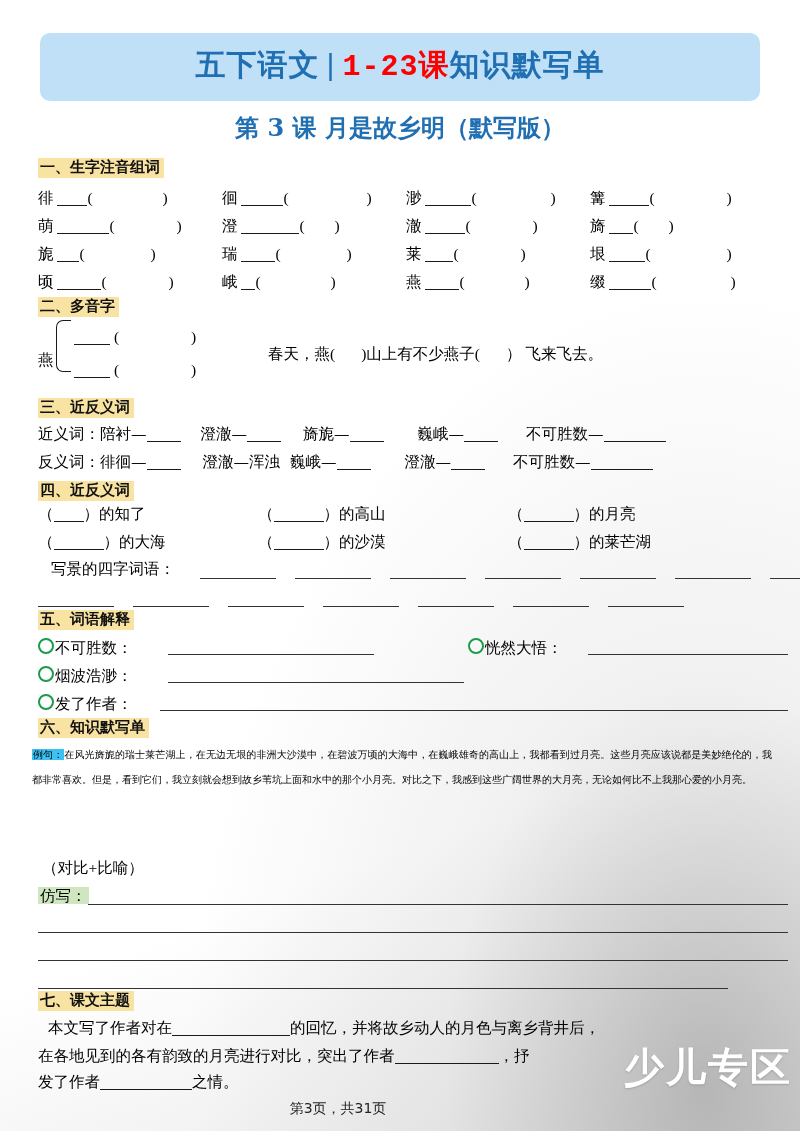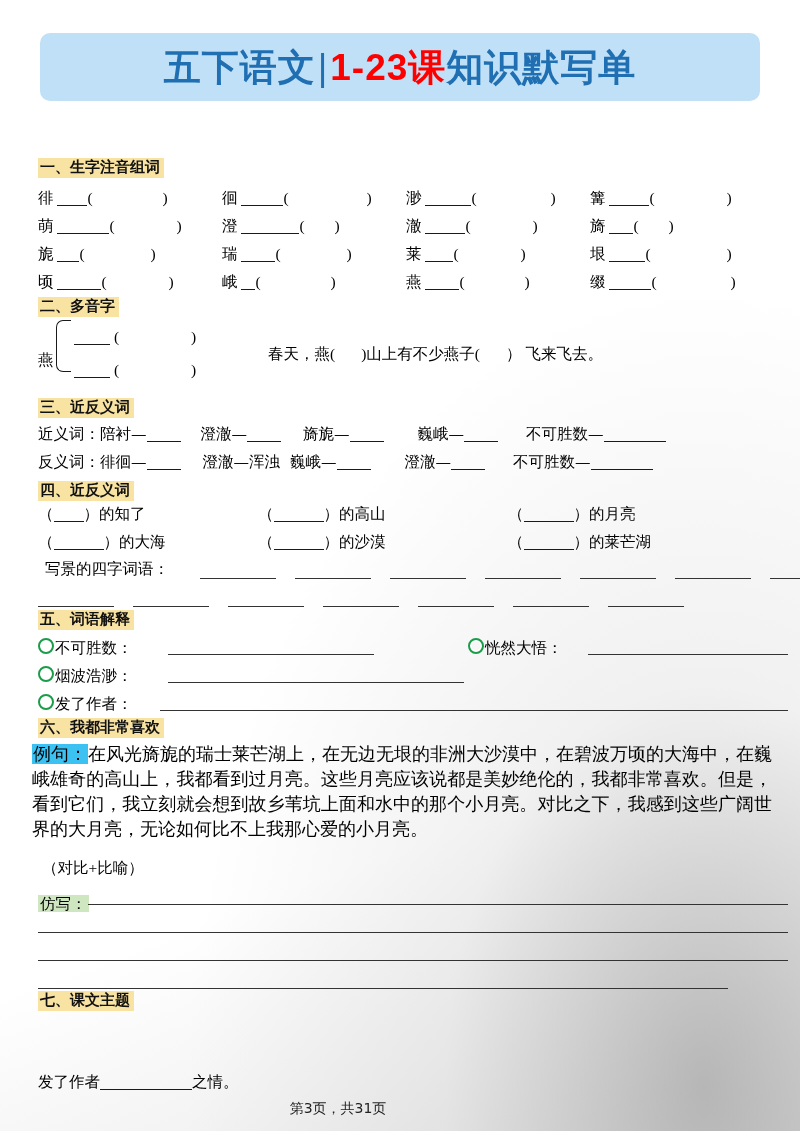--- a/index.html
+++ b/index.html
@@ -21,22 +21,22 @@
       linear-gradient(160deg,#ffffff 0%,#ffffff 70%,#f2f2f2 86%,#e4e4e4 100%);
   }
 
   
   .banner{
     position:absolute;left:40px;top:33px;width:720px;height:68px;
     background:#bfe0f7;border-radius:10px;
     display:flex;align-items:center;justify-content:center;
   }
   .banner-text{
-    font-family:Liberation Sans, sans-serif;
-    font-weight:bold;font-size:37px;letter-spacing:1px;
+    font-family:Liberation Mono, monospace;
+    font-weight:bold;font-size:30px;letter-spacing:1px;
     white-space:nowrap;line-height:1;text-align:right;
   }
   .t-blue{color:#1f6fb2;}
   .t-red{color:#ff0000;}
   .t-bar{color:#1f6fb2;font-weight:normal;padding:0 2px;}
 
   .subtitle{
     position:absolute;left:0;top:112px;width:800px;text-align:center;
     font-family:"DejaVu Serif","Liberation Serif",serif;
     font-weight:bold;font-size:24px;color:#1f6fb2;
@@ -66,21 +66,21 @@
   .hl-green{background:#cfe7c0;padding:0 2px;}
 
   
   .brace{
     position:absolute;width:14px;border:1.5px solid #1a1a1a;border-right:none;
     border-radius:7px 0 0 7px;
   }
 
   
   .para{
-    position:absolute;font-size:18px;line-height:25px;
+    position:absolute;font-size:10px;line-height:25px;
     font-family:Liberation Serif, serif;
     text-align:justify;
   }
 
   
   .wm{
     position:absolute;color:#ffffff;font-weight:bold;
     font-family:"DejaVu Sans","Liberation Sans",sans-serif;
     text-shadow:0 1px 2px rgba(120,120,120,0.45);
     pointer-events:none;user-select:none;
@@ -95,20 +95,21 @@
 </style>
 </head>
 <body>
 
 <div class="page">
 
   <div class="banner">
     <div class="banner-text"><span class="t-blue">五下语文</span><span class="t-bar">|</span><span class="t-red">1-23课</span><span class="t-blue">知识默写单</span></div>
   </div>
 
+  <div class="subtitle">第 3 课  月是故乡明（默写版）</div>
 
   <div class="sec-head" style="left:38px;top:158px;">一、生字注音组词</div>
   <div id="s1">
       <div class="cell" style="left: 38px; top: 190px;"><span>徘 </span><span class="u" style="width: 30px;"></span><span>(</span><span style="display: inline-block; width: 70px;"></span><span>)</span></div>
       <div class="cell" style="left: 222px; top: 190px;"><span>徊 </span><span class="u" style="width: 42px;"></span><span>(</span><span style="display: inline-block; width: 78px;"></span><span>)</span></div>
       <div class="cell" style="left: 406px; top: 190px;"><span>渺 </span><span class="u" style="width: 46px;"></span><span>(</span><span style="display: inline-block; width: 74px;"></span><span>)</span></div>
       <div class="cell" style="left: 590px; top: 190px;"><span>篝 </span><span class="u" style="width: 40px;"></span><span>(</span><span style="display: inline-block; width: 72px;"></span><span>)</span></div>
       <div class="cell" style="left: 38px; top: 218px;"><span>萌 </span><span class="u" style="width: 52px;"></span><span>(</span><span style="display: inline-block; width: 62px;"></span><span>)</span></div>
       <div class="cell" style="left: 222px; top: 218px;"><span>澄 </span><span class="u" style="width: 58px;"></span><span>(</span><span style="display: inline-block; width: 30px;"></span><span>)</span></div>
       <div class="cell" style="left: 406px; top: 218px;"><span>澈 </span><span class="u" style="width: 40px;"></span><span>(</span><span style="display: inline-block; width: 62px;"></span><span>)</span></div>
@@ -144,21 +145,21 @@
   <div class="sec-head" style="left:38px;top:481px;">四、近反义词</div>
   <div id="s4rows">
       <div class="cell" style="left: 38px; top: 506px;"><span>（</span><span class="u" style="width: 30px;"></span><span>）的知了</span></div>
       <div class="cell" style="left: 258px; top: 506px;"><span>（</span><span class="u" style="width: 50px;"></span><span>）的高山</span></div>
       <div class="cell" style="left: 508px; top: 506px;"><span>（</span><span class="u" style="width: 50px;"></span><span>）的月亮</span></div>
       <div class="cell" style="left: 38px; top: 534px;"><span>（</span><span class="u" style="width: 50px;"></span><span>）的大海</span></div>
       <div class="cell" style="left: 258px; top: 534px;"><span>（</span><span class="u" style="width: 50px;"></span><span>）的沙漠</span></div>
       <div class="cell" style="left: 508px; top: 534px;"><span>（</span><span class="u" style="width: 50px;"></span><span>）的莱芒湖</span></div>
     </div>
 
-  <div class="row" style="left:45px;top:562px;text-align:right;">写景的四字词语：</div>
+  <div class="row" style="left:51px;top:562px;text-align:right;">写景的四字词语：</div>
   <div id="s4blanks">
       <div class="ul-line" style="left: 200px; top: 578px; width: 76px;"></div>
       <div class="ul-line" style="left: 295px; top: 578px; width: 76px;"></div>
       <div class="ul-line" style="left: 390px; top: 578px; width: 76px;"></div>
       <div class="ul-line" style="left: 485px; top: 578px; width: 76px;"></div>
       <div class="ul-line" style="left: 580px; top: 578px; width: 76px;"></div>
       <div class="ul-line" style="left: 675px; top: 578px; width: 76px;"></div>
       <div class="ul-line" style="left: 770px; top: 578px; width: 76px;"></div>
       <div class="ul-line" style="left: 38px; top: 606px; width: 76px;"></div>
       <div class="ul-line" style="left: 133px; top: 606px; width: 76px;"></div>
@@ -176,34 +177,37 @@
 
   <div class="cell" style="left:468px;top:638px;"><span class="green-ring"></span><span>恍然大悟：</span></div>
   <div class="ul-line" style="left:588px;top:654px;width:200px;"></div>
 
   <div class="cell" style="left:38px;top:666px;"><span class="green-ring"></span><span>烟波浩渺：</span></div>
   <div class="ul-line" style="left:168px;top:682px;width:296px;"></div>
 
   <div class="cell" style="left:38px;top:694px;"><span class="green-ring"></span><span>发了作者：</span></div>
   <div class="ul-line" style="left:160px;top:710px;width:628px;"></div>
 
-  <div class="sec-head" style="left:38px;top:718px;">六、我都非常喜欢</div>
+  <div class="sec-head" style="left:38px;top:718px;">六、知识默写单</div>
 
   <div class="para" style="left:32px;top:742px;width:740px;"><span class="hl-cyan">例句：</span><span>在风光旖旎的瑞士莱芒湖上，在无边无垠的非洲大沙漠中，在碧波万顷的大海中，在巍峨雄奇的高山上，我都看到过月亮。这些月亮应该说都是美妙绝伦的，我都非常喜欢。但是，看到它们，我立刻就会想到故乡苇坑上面和水中的那个小月亮。对比之下，我感到这些广阔世界的大月亮，无论如何比不上我那心爱的小月亮。</span></div>
   <div class="cell" style="left:42px;top:860px;">（对比+比喻）</div>
 
-  <div class="cell" style="left:38px;top:888px;margin-top:8px;"><span class="hl-green">仿写：</span></div>
+  <div class="cell" style="left:38px;top:888px;"><span class="hl-green">仿写：</span></div>
   <div id="s6blanks">
       <div class="ul-line" style="left: 88px; top: 904px; width: 700px;"></div>
       <div class="ul-line" style="left: 38px; top: 932px; width: 750px;"></div>
       <div class="ul-line" style="left: 38px; top: 960px; width: 750px;"></div>
       <div class="ul-line" style="left: 38px; top: 988px; width: 690px;"></div>
     </div>
 
   <div class="sec-head" style="left:38px;top:991px;">七、课文主题</div>
 
-
+  <div class="row" style="left:48px;top:1021px;"><span>本文写了作者对在</span><span class="u" style="width:118px;"></span><span>的回忆，并将故乡动人的月色与离乡背井后，</span></div>
+
+  <div class="row" style="left:38px;top:1049px;"><span>在各地见到的各有韵致的月亮进行对比，突出了作者</span><span class="u" style="width:104px;"></span><span>，抒</span></div>
 
   <div class="row" style="left:38px;top:1075px;"><span>发了作者</span><span class="u" style="width:92px;"></span><span>之情。</span></div>
 
+  <div class="wm wm-cn">少儿专区</div>
 
   <div class="footer">第3页，共31页</div>
 </div>
 
 </body></html>

